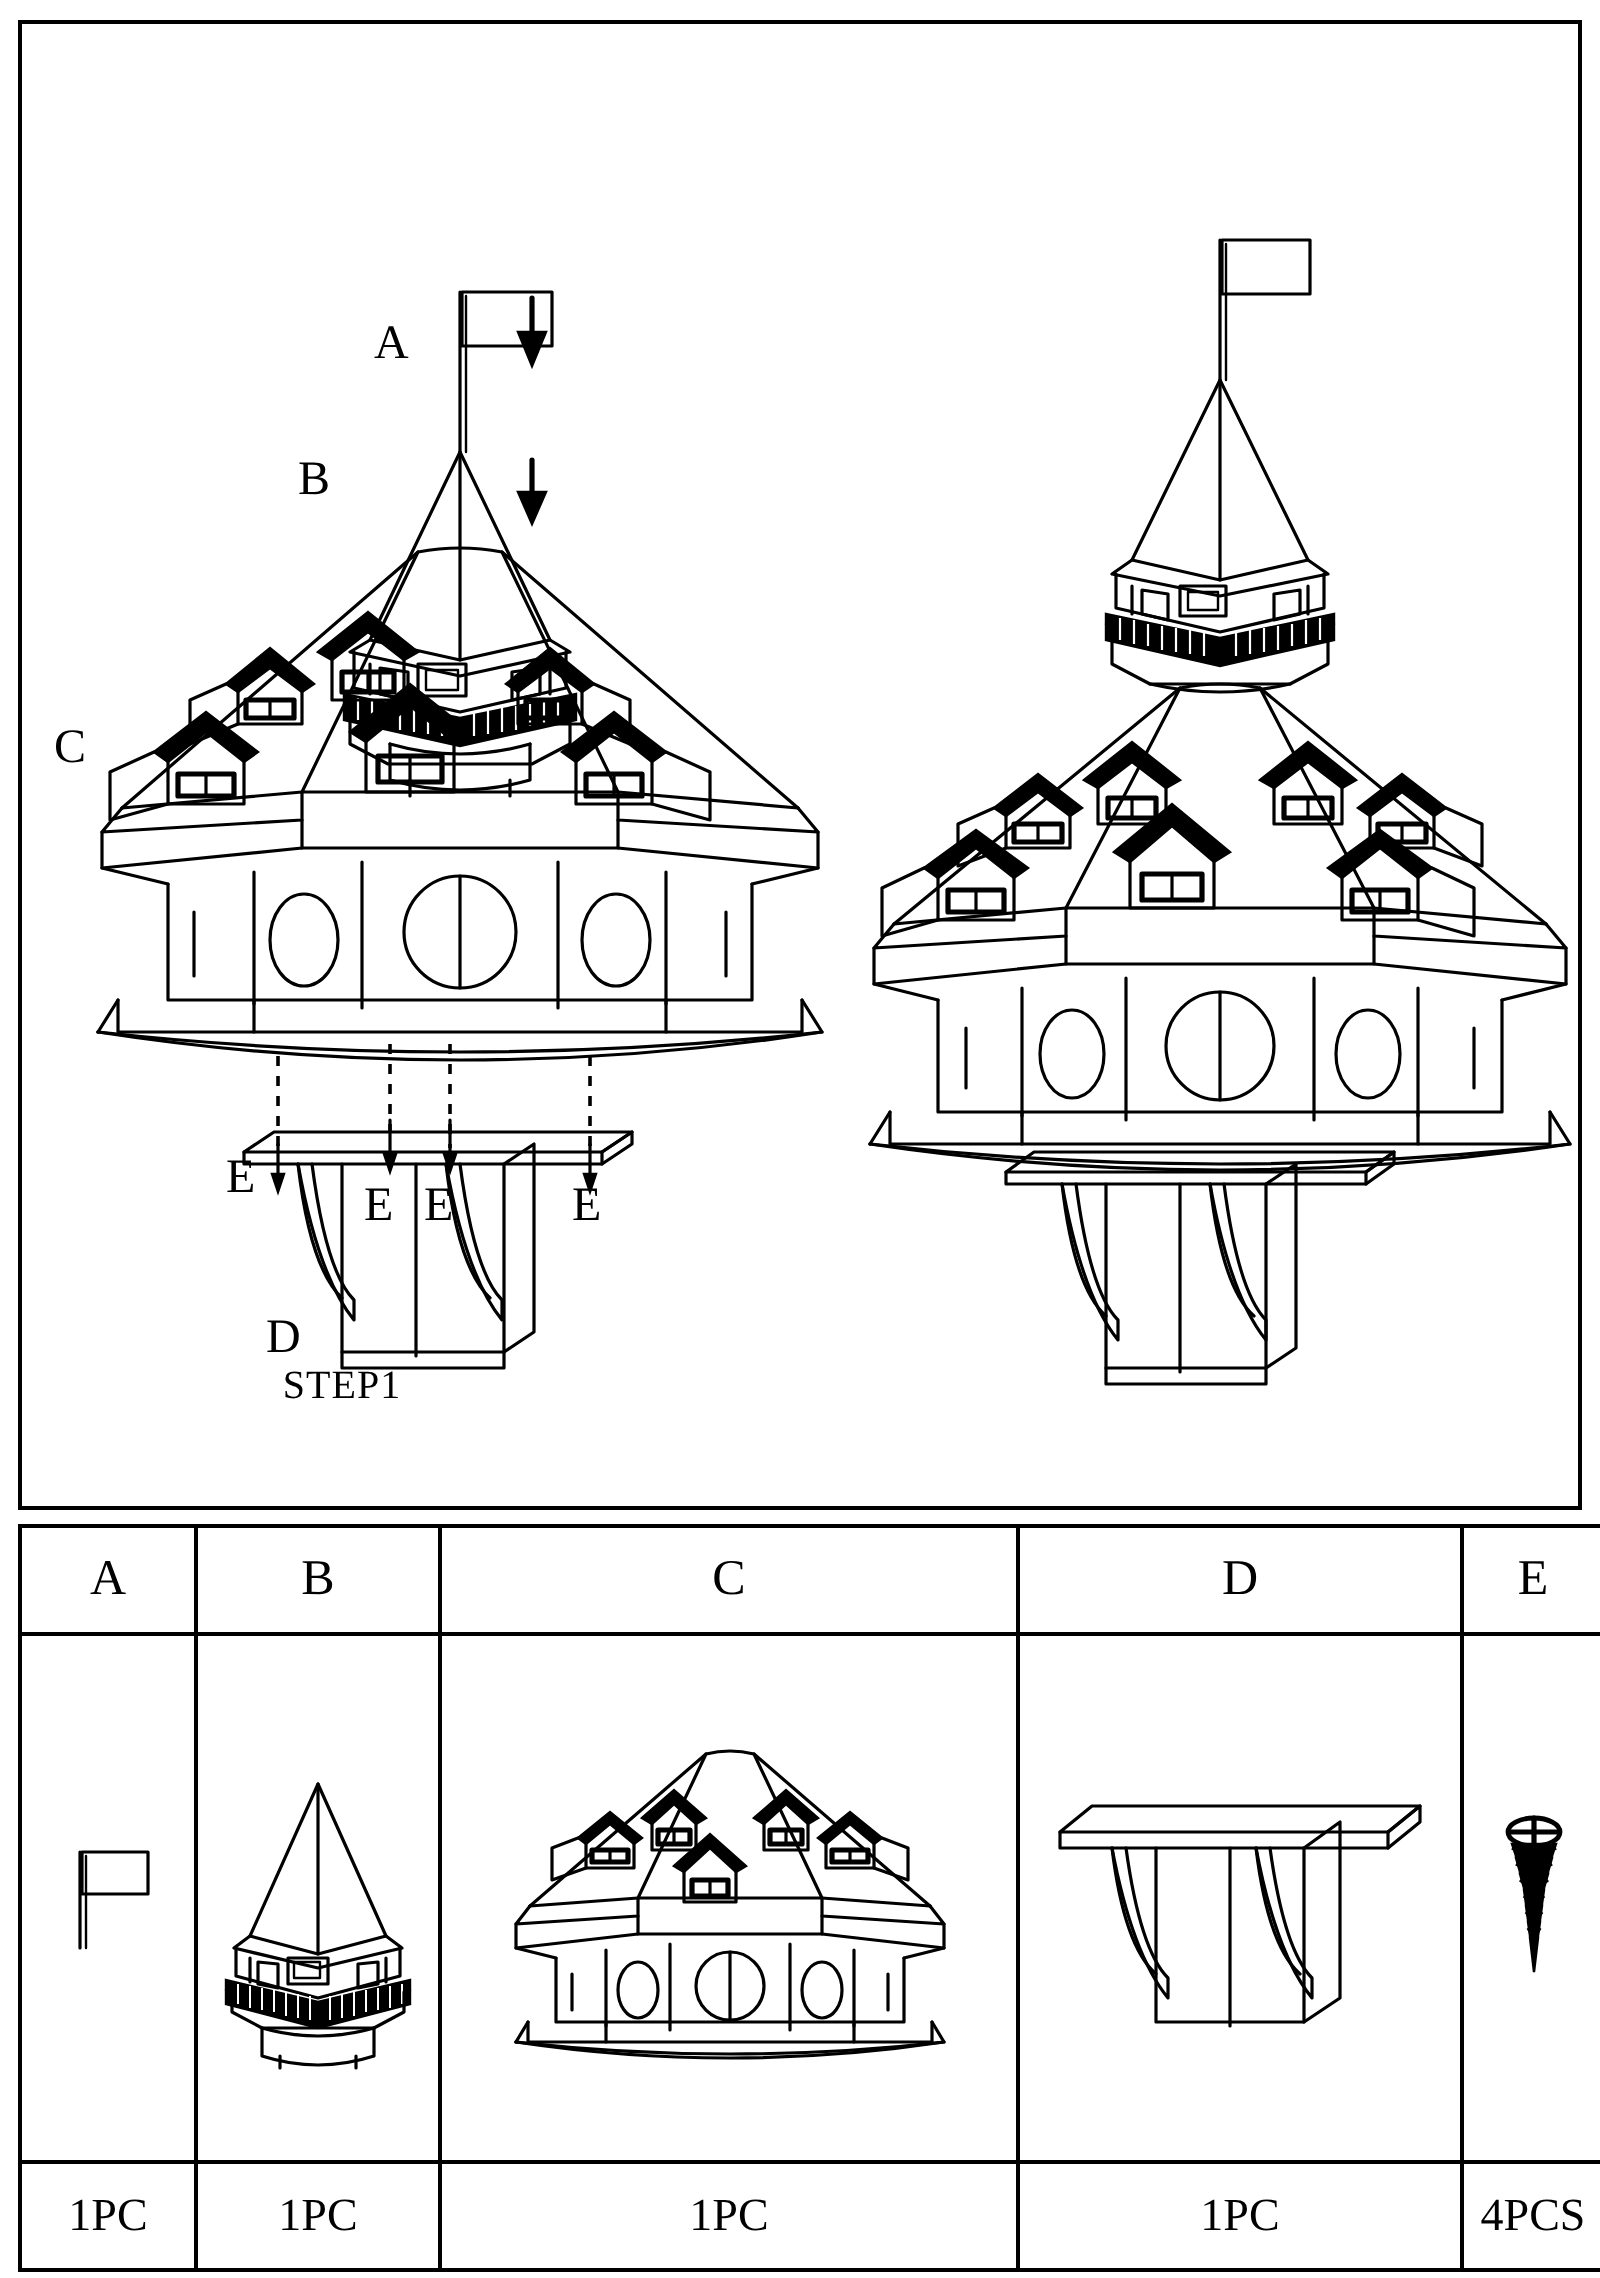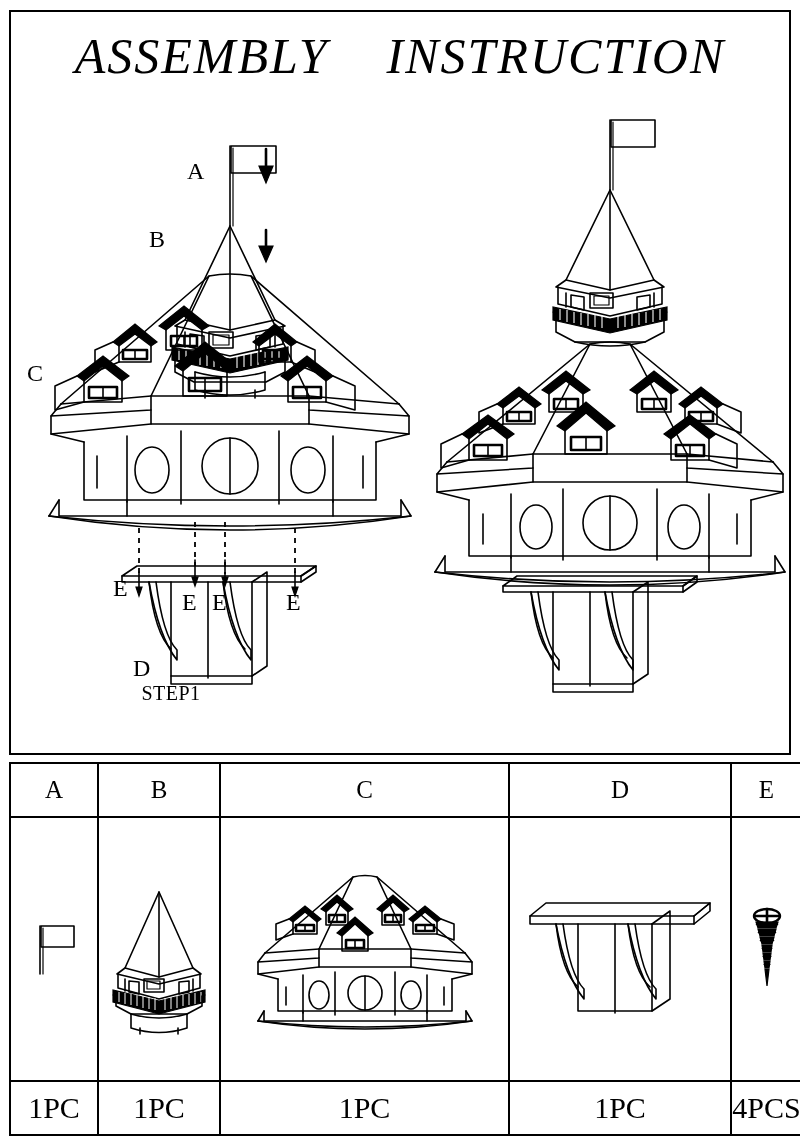--- a/index.html
+++ b/index.html
@@ -90,21 +90,21 @@
   }
   .row-header td {
     height: 52px;
     font-size: 25px;
   }
   .row-image td {
     height: 262px;
   }
   .row-qty td {
     height: 52px;
-    font-size: 30px;
+    font-size: 23px;
   }
   .part-cell-inner {
     width: 100%;
     height: 262px;
     display: flex;
     align-items: center;
     justify-content: center;
   }
   svg { overflow: visible; }
   .ln { fill:none; stroke:#000; stroke-width:1.6; stroke-linejoin:round; stroke-linecap:round; }
@@ -112,23 +112,20 @@
   .ln-thick { fill:none; stroke:#000; stroke-width:2.6; stroke-linejoin:round; stroke-linecap:round; }
   .fillblk { fill:#000; stroke:#000; stroke-width:1.2; }
   .dash { fill:none; stroke:#000; stroke-width:1.8; stroke-dasharray:5 5; }
   .lbl { font-family:"Liberation Serif","DejaVu Serif",serif; font-size:24px; fill:#000; }
 </style>
 </head>
 <body>
 
 <div id="page">
 
-  <div class="title-bar">
-    <div class="title-text">ASSEMBLY    INSTRUCTION</div>
-  </div>
 
   <div class="diagram-panel"></div>
 
   <div class="steps-area">
 
     <div class="step" id="step1">
       <svg class="step-svg" width="400" height="600" viewBox="0 0 400 600">
 
         <g>
           <rect class="ln" x="222" y="42" width="45" height="27"></rect>

